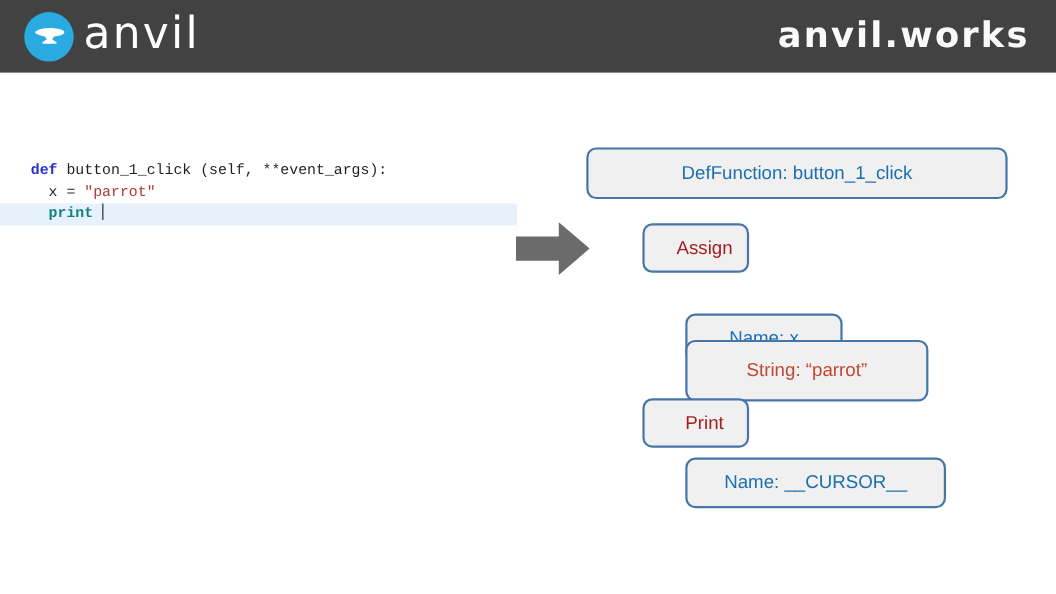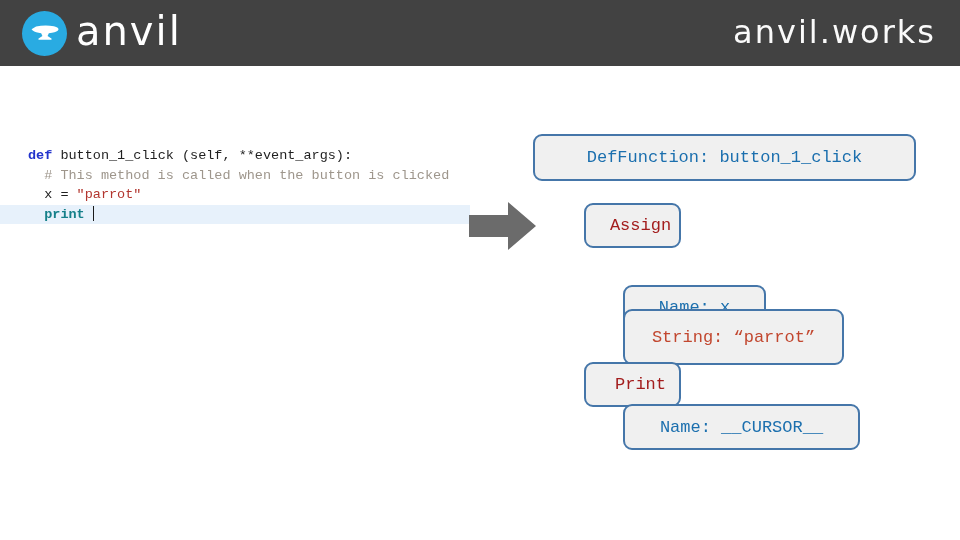--- a/index.html
+++ b/index.html
@@ -20,21 +20,21 @@
   }
   .logo-circle svg{width:32px;height:32px;}
   .brand{
     color:#ffffff;font-size:40px;font-weight:400;letter-spacing:2px;
     margin-left:9px;line-height:1;margin-top:-4px;
     font-family:"DejaVu Sans",sans-serif;
     text-align:center;
   }
   .site{
     margin-left:auto;margin-right:24px;color:#fafafa;font-size:32px;
-    font-weight:400;letter-spacing:2px;line-height:1;margin-top:-2px;
+    font-weight:700;letter-spacing:2px;line-height:1;margin-top:-2px;
     font-family:"DejaVu Sans",sans-serif;
   }
 
   
   .editor{
     position:absolute;left:0;top:146px;width:470px;
     font-family:Liberation Mono, monospace;font-size:13.5px;
   }
   .code-line{
     height:19.5px;line-height:19.5px;padding-left:28px;
@@ -51,51 +51,50 @@
     margin-left:8px;vertical-align:-3px;
   }
 
   
   .arrow{position:absolute;left:469px;top:202px;}
 
   
   .box{
     position:absolute;background:#f0f0f0;border:2px solid #4576a9;
     border-radius:9px;display:flex;align-items:center;justify-content:center;
-    font-family:Liberation Mono, monospace;font-size:17px;box-sizing:border-box;
+    font-family:Liberation Sans, sans-serif;font-size:17px;box-sizing:border-box;
     white-space:pre;
   }
   .box.blue{color:#1b6fae;}
   .box.red{color:#a31d1d;padding-left:16px;}
   .box.orange{color:#c2472f;}
   .b1{left:533px;top:134px;width:383px;height:47px;}
   .b2{left:584px;top:203px;width:97px;height:45px;}
   .b3{left:623px;top:257px;width:143px;height:45px;margin-top:28px;}
   .b4{left:623px;top:309px;width:221px;height:56px;}
   .b5{left:584px;top:362px;width:97px;height:45px;}
-  .b6{left:623px;top:404px;width:237px;height:46px;}
+  .b6{left:623px;top:416px;width:237px;height:46px;}
 </style>
 </head>
 <body>
 
 <div class="header">
   <div class="logo">
     <div class="logo-circle">
       <svg viewBox="0 0 100 100">
         <path fill="#ffffff" d="M8 38 L22 30 Q50 23 78 29 Q94 33 92 40 Q89 47 72 49 L62 51 L58 59 L70 67 Q73 71 66 71 L34 71 Q27 71 30 67 L42 59 L38 51 L30 49 Q14 47 8 38 Z"></path>
       </svg>
     </div>
     <span class="brand">anvil</span>
   </div>
   <span class="site">anvil.works</span>
 </div>
 
 <div class="editor">
   <div class="code-line"><span class="tok-def">def</span><span class="tok-plain"> button_1_click (self, **event_args):</span></div>
-  <div class="code-line"><span class="tok-comment">  # This method is called when the button is clicked</span></div>
   <div class="code-line"><span class="tok-plain">  x = </span><span class="tok-string">"parrot"</span></div>
   <div class="code-line highlight"><span class="tok-plain">  </span><span class="tok-print">print</span><span class="caret"></span></div>
 </div>
 
 <svg class="arrow" width="68" height="50">
   <polygon points="0,13 39,13 39,0 67,24 39,48 39,35 0,35" fill="#6b6b6b"></polygon>
 </svg>
 
 <div class="box b1 blue"><span>DefFunction: button_1_click</span></div>
 <div class="box b2 red"><span>Assign</span></div>

